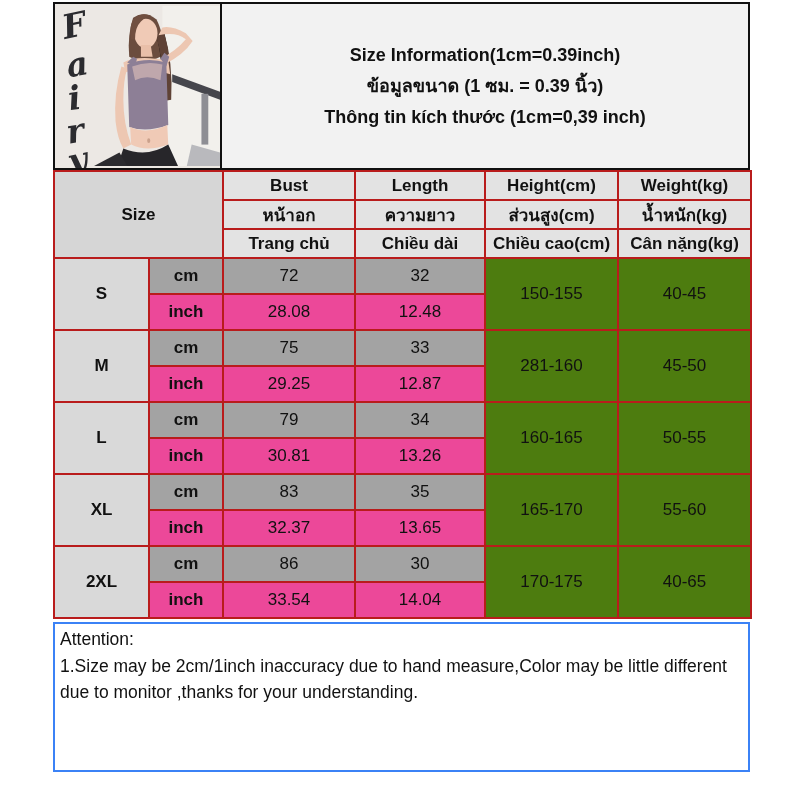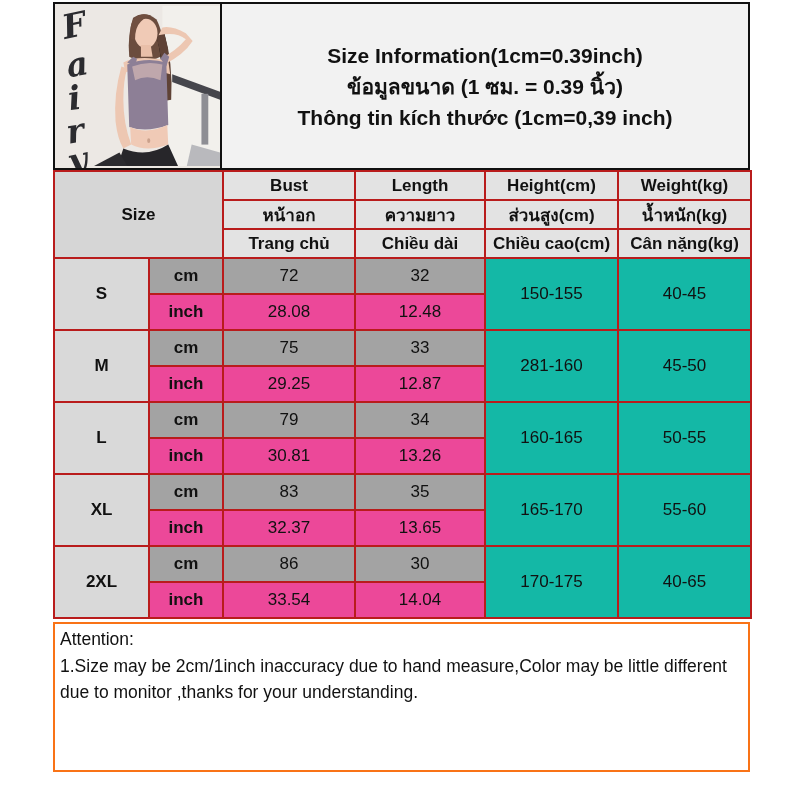--- a/index.html
+++ b/index.html
@@ -7,37 +7,37 @@
           font-family:"Liberation Sans","DejaVu Sans",sans-serif;color:#111;}
   .content{position:absolute;left:53px;top:2px;width:697px;}
 
   
   .top-row{display:flex;height:168px;}
   .photo-box{width:169px;height:168px;border:2px solid #111;box-sizing:border-box;flex:none;
              background:#ece8e3;overflow:hidden;}
   .photo-box svg{display:block;width:100%;height:100%;}
   .title-box{flex:1;border:2px solid #111;border-left:none;box-sizing:border-box;background:#f2f2f2;
              display:flex;flex-direction:column;align-items:center;justify-content:center;}
-  .title-line{font-weight:bold;font-size:21px;line-height:31px;text-align:center;white-space:nowrap;}
+  .title-line{font-weight:bold;font-size:18px;line-height:31px;text-align:center;white-space:nowrap;}
 
   
   table.size-table{border-collapse:collapse;table-layout:fixed;width:697px;}
   table.size-table td{border:2px solid #b91c1c;text-align:center;vertical-align:middle;
                       padding:0;overflow:hidden;font-size:17px;}
   .hrow td{height:27px;font-weight:bold;background:#e3e3e3;}
   td.size-head{background:#d6d6d6;font-size:36px;font-weight:bold;}
   td.size-label{background:#d9d9d9;font-weight:bold;font-size:19px;}
   tr.data-row td{height:34px;}
   td.unit{font-weight:bold;}
   .cm-bg{background:#a3a3a3;}
   .in-bg{background:#ec4899;}
-  td.range{background:#14b8a6;}
+  td.range{background:#4d7c0f;}
 
   
-  .attention-box{margin-top:3px;border:2px solid #f97316;box-sizing:border-box;height:150px;
+  .attention-box{margin-top:3px;border:2px solid #3b82f6;box-sizing:border-box;height:150px;
                  padding:2px 10px 0 5px;background:#ffffff;}
   .attention-box p{margin:0;font-size:17.5px;line-height:26.5px;font-stretch:condensed;}
 </style>
 </head>
 <body>
 
 <div class="canvas">
   <div class="content">
 
     <div class="top-row">

